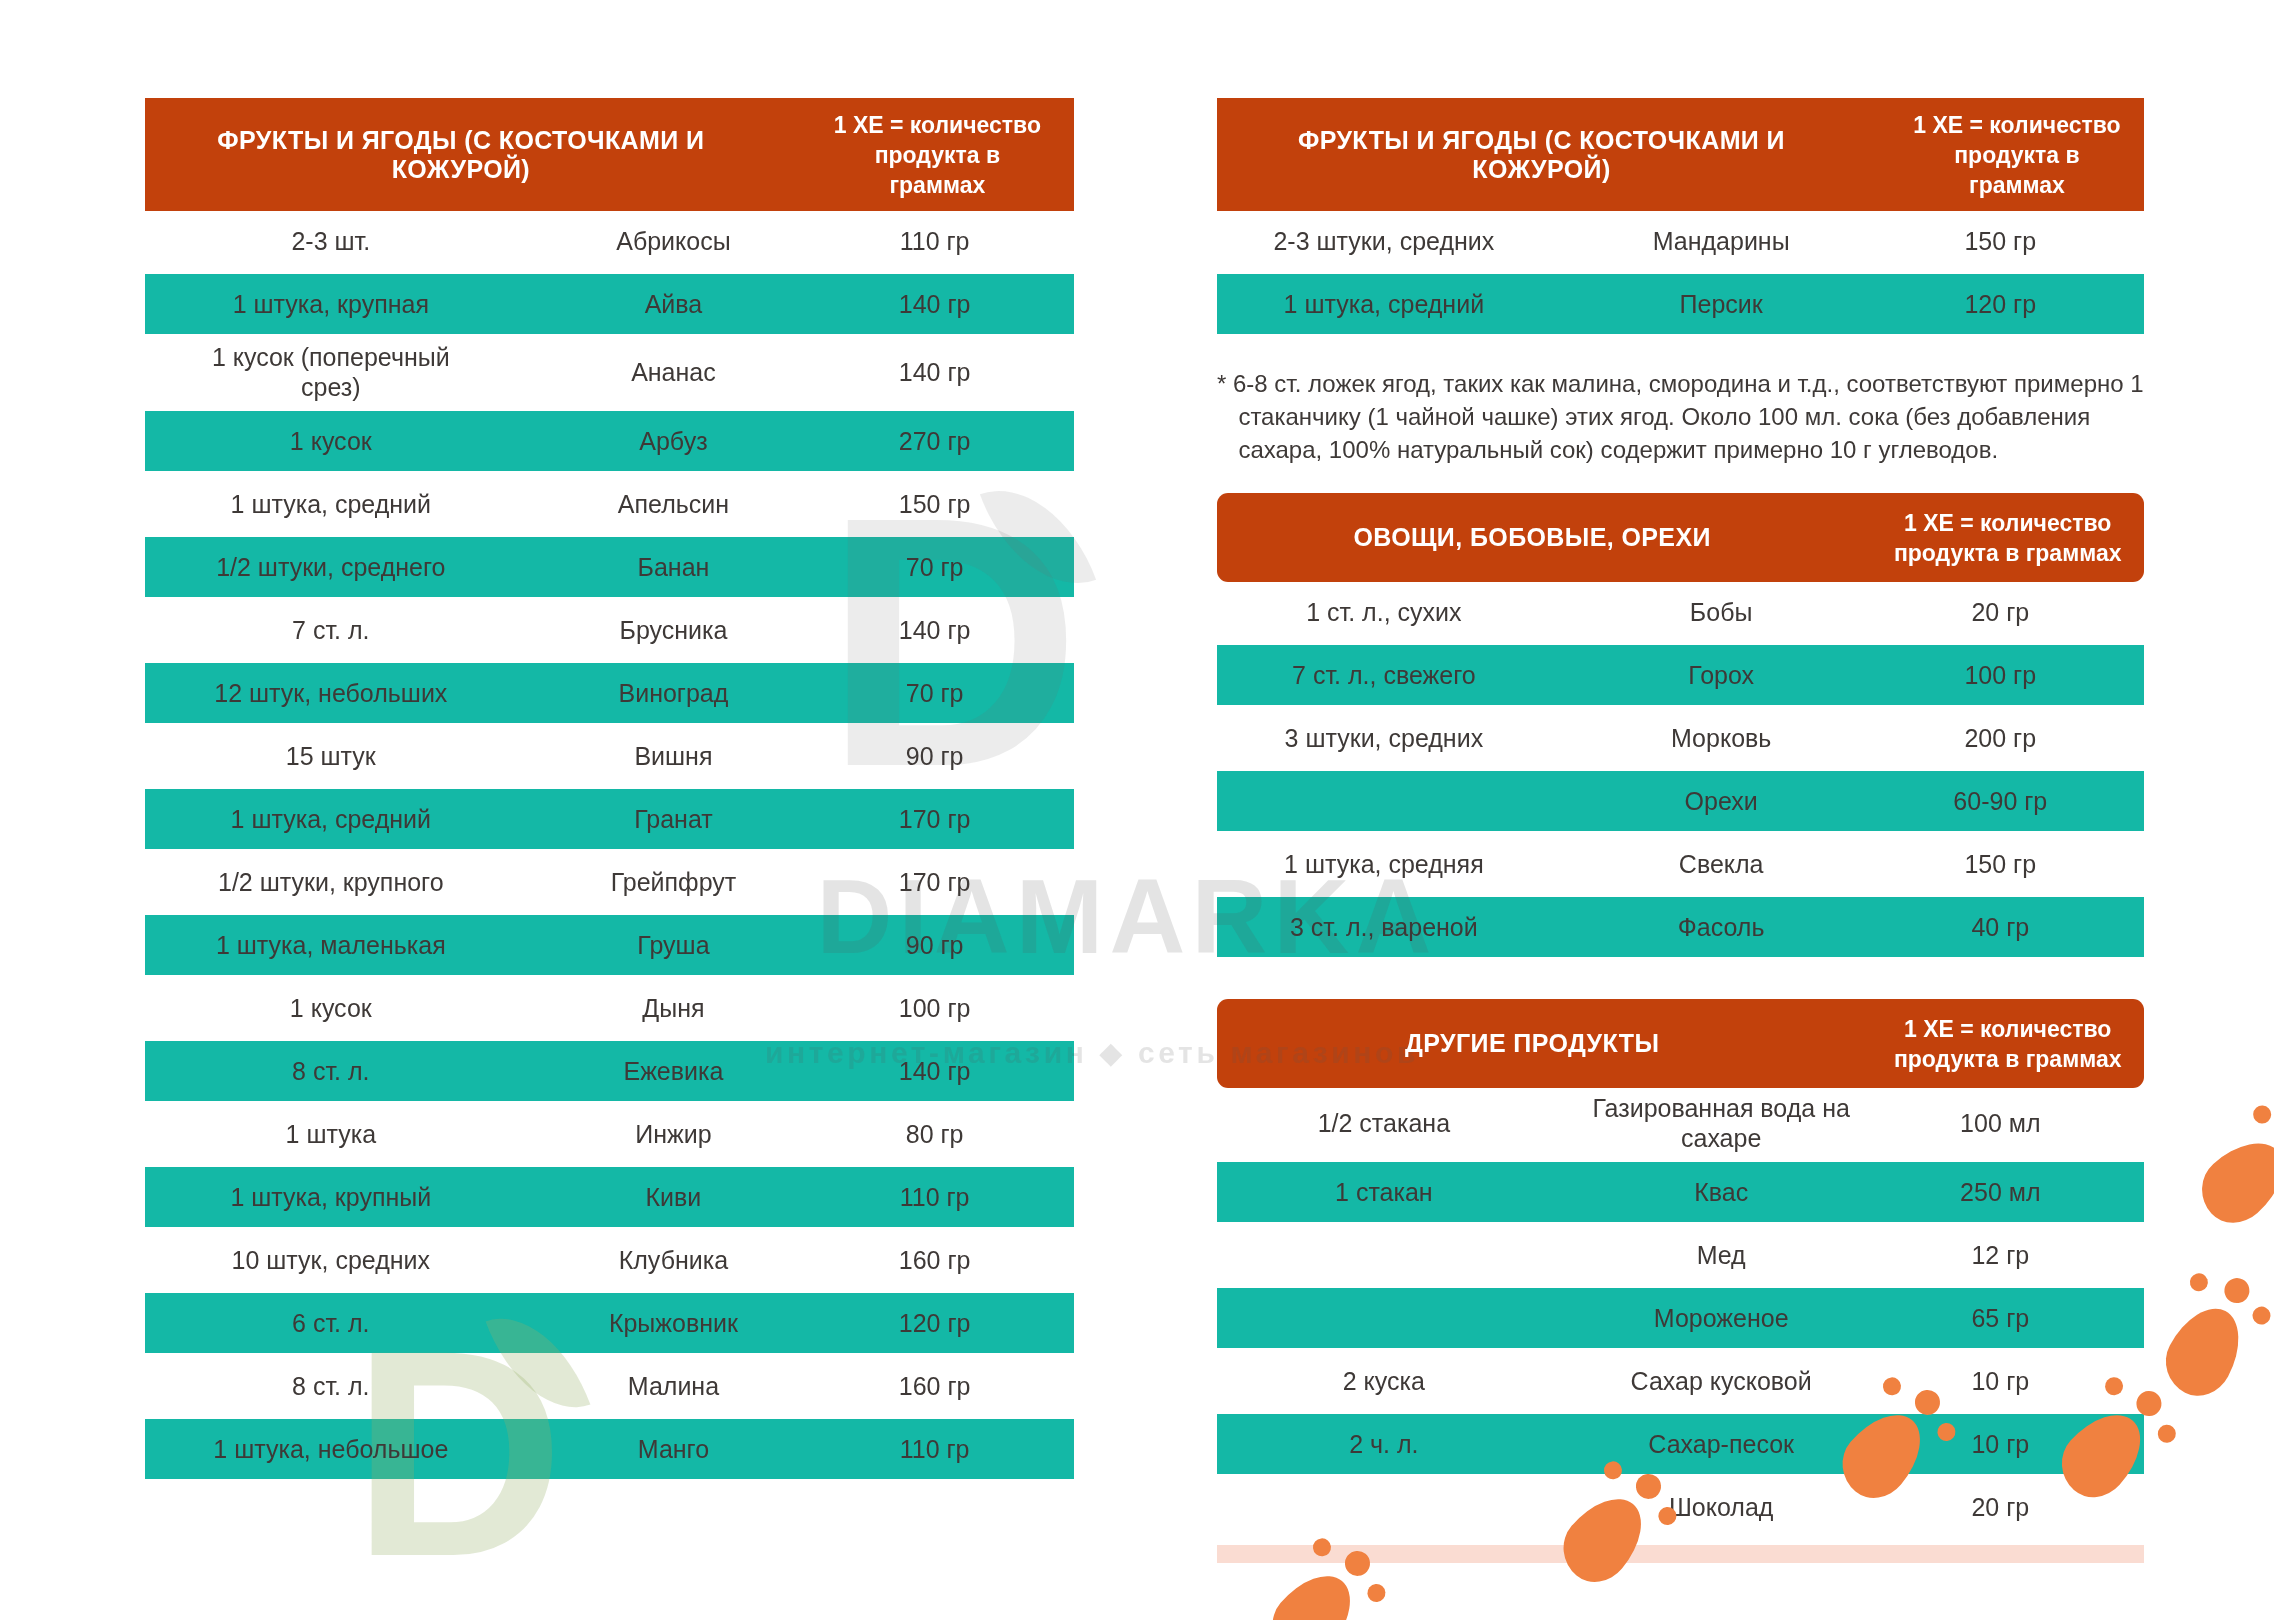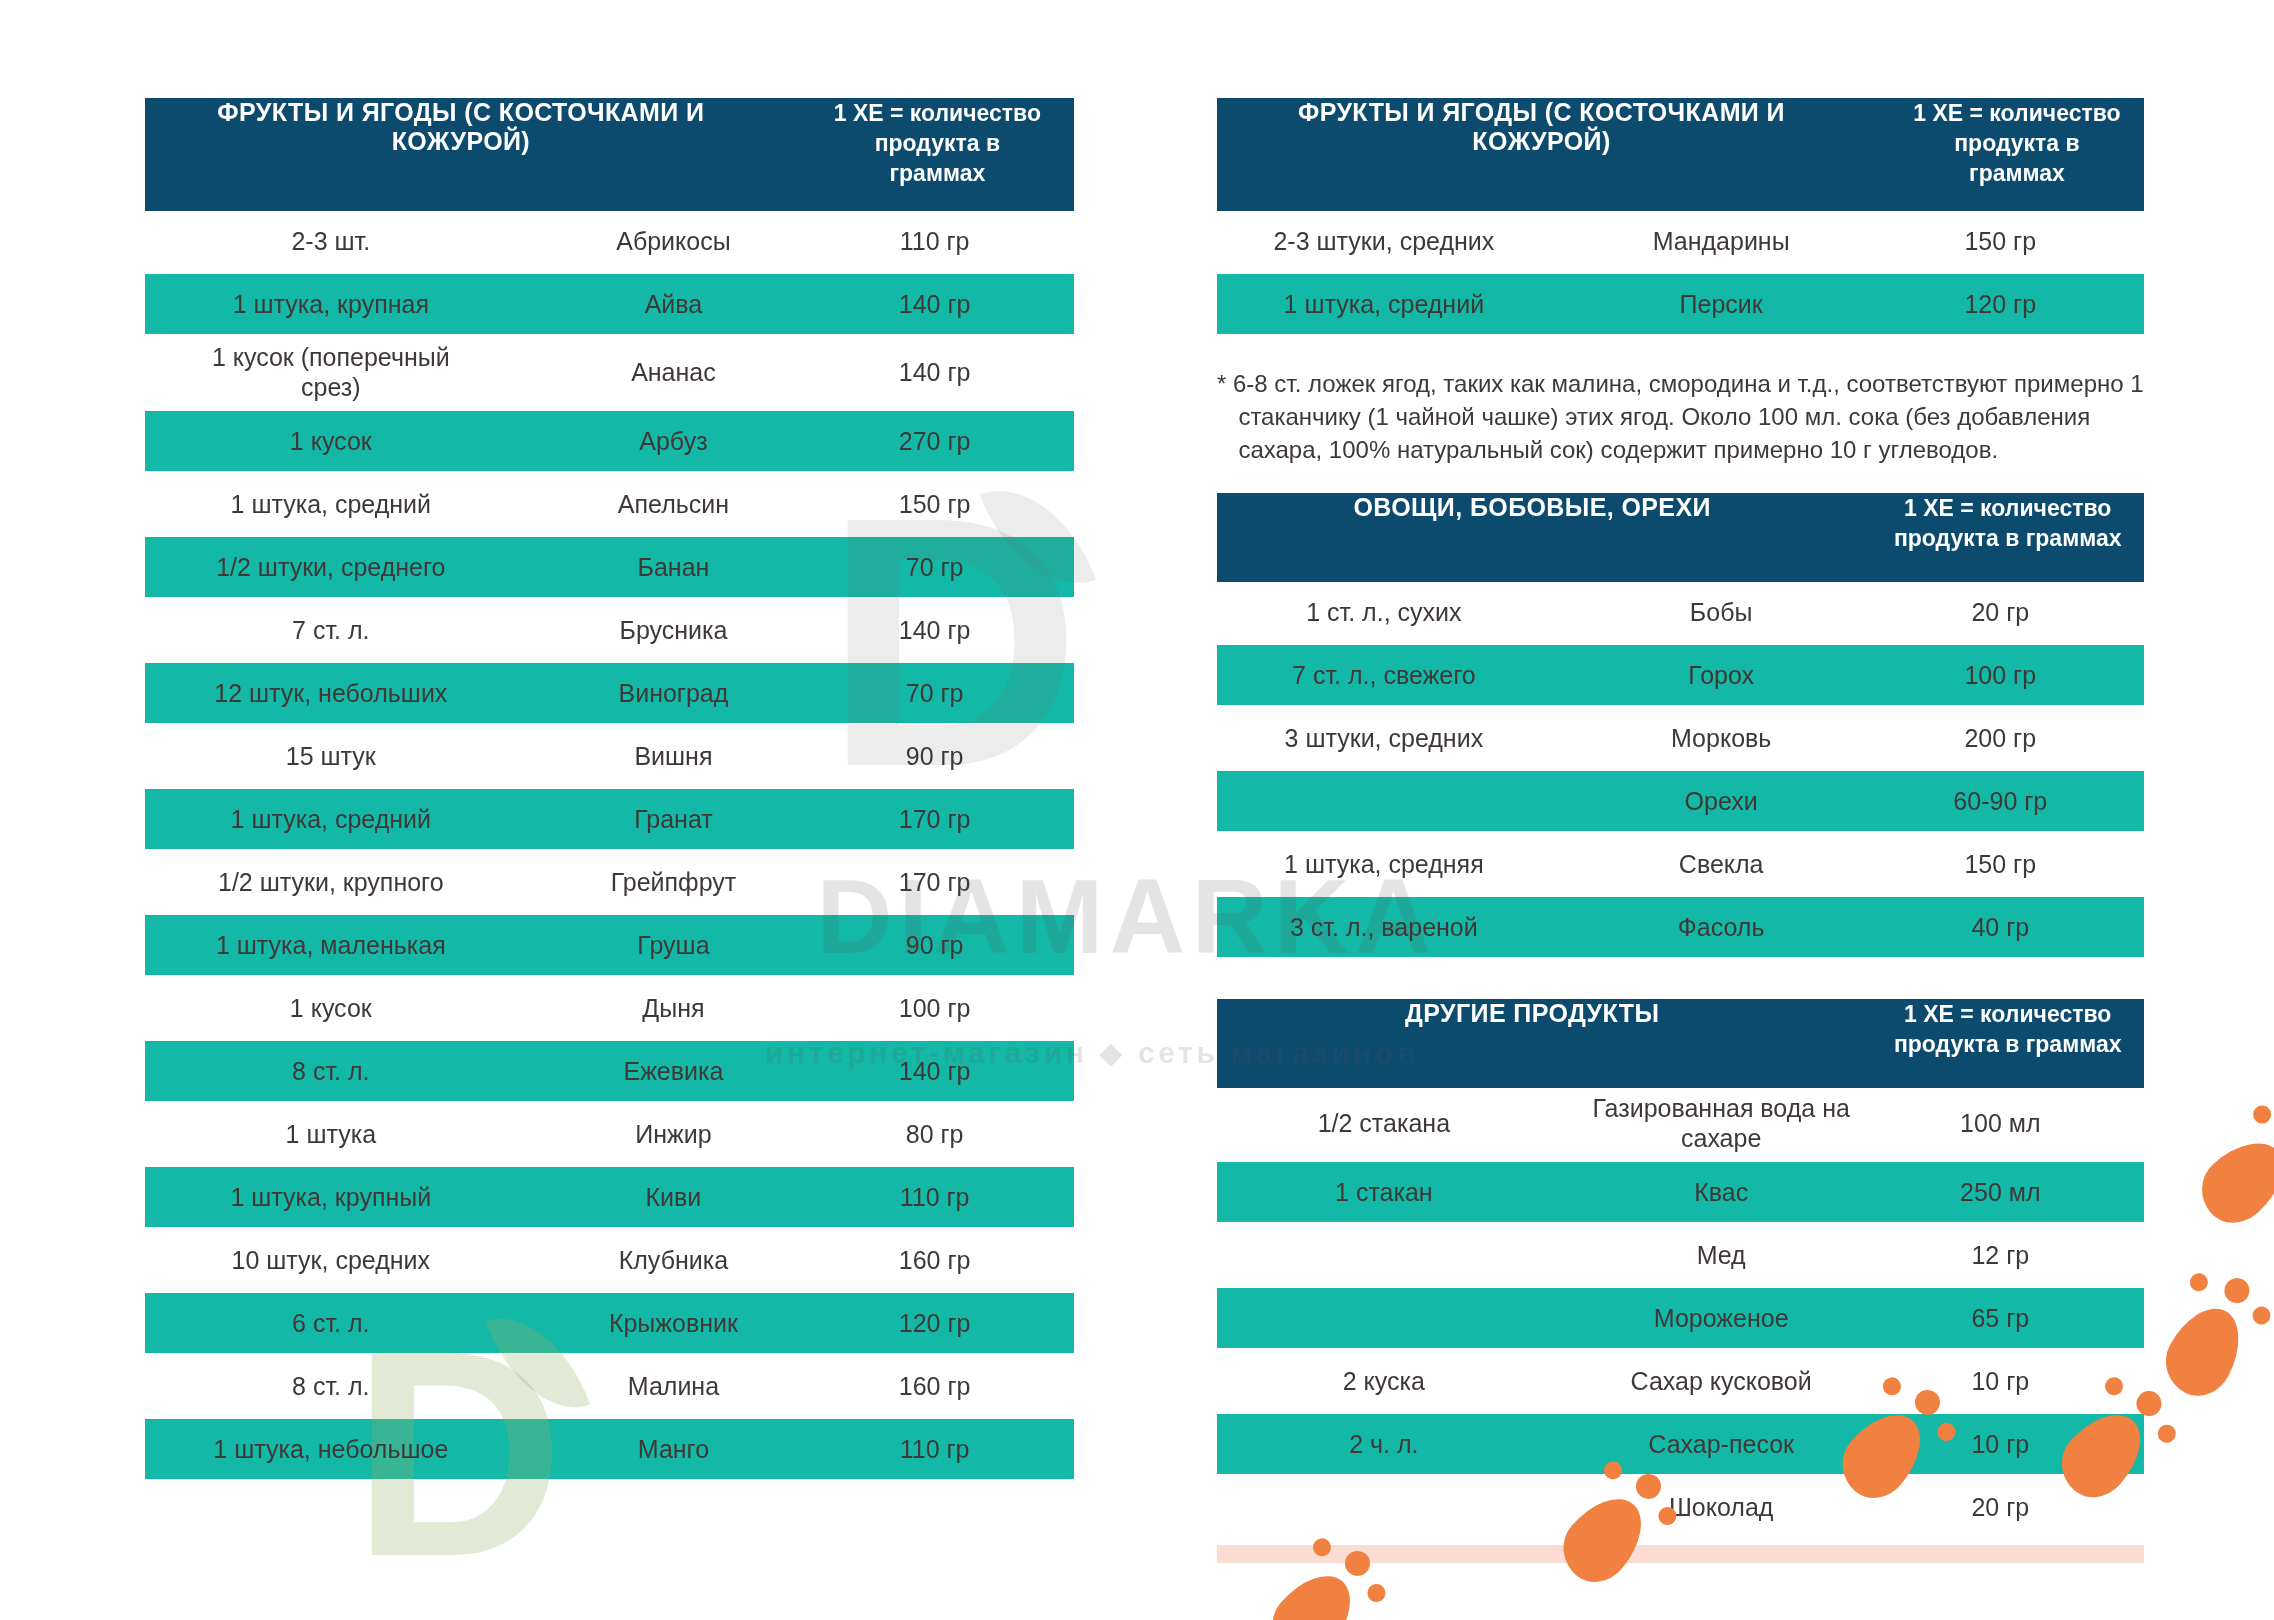--- a/index.html
+++ b/index.html
@@ -6,26 +6,26 @@
   .page{
     position:relative; width:2274px; height:1621px; background:#ffffff;
     overflow:hidden; font-family:"Liberation Sans","DejaVu Sans",sans-serif;
     color:#3e3937;
   }
   
   .tbl{position:absolute;}
   .tbl-left{left:145px; top:98px; width:929px;}
   .col-right{position:absolute; left:1217px; top:98px; width:927px;}
   .thead{
-    background:#0c4a6e; color:#fff; display:flex; align-items:flex-start;
+    background:#c2410c; color:#fff; display:flex; align-items:center;
     font-weight:bold;
     gap:24px;
   }
   .thead-tall{min-height:113px;}
-  .thead-mid{min-height:89px;}
+  .thead-mid{min-height:89px;border-radius:11px;}
   .h-title{
     flex:0 0 68%; text-align:center; font-size:25px; letter-spacing:0.4px;
     position:relative; z-index:3; padding:0 9px; box-sizing:border-box;
   }
   .h-title-wide{flex-basis:70%;}
   .h-unit{
     flex:1; display:flex; justify-content:center; align-items:center;
     position:relative; z-index:3;
   }
   .h-unit span{

